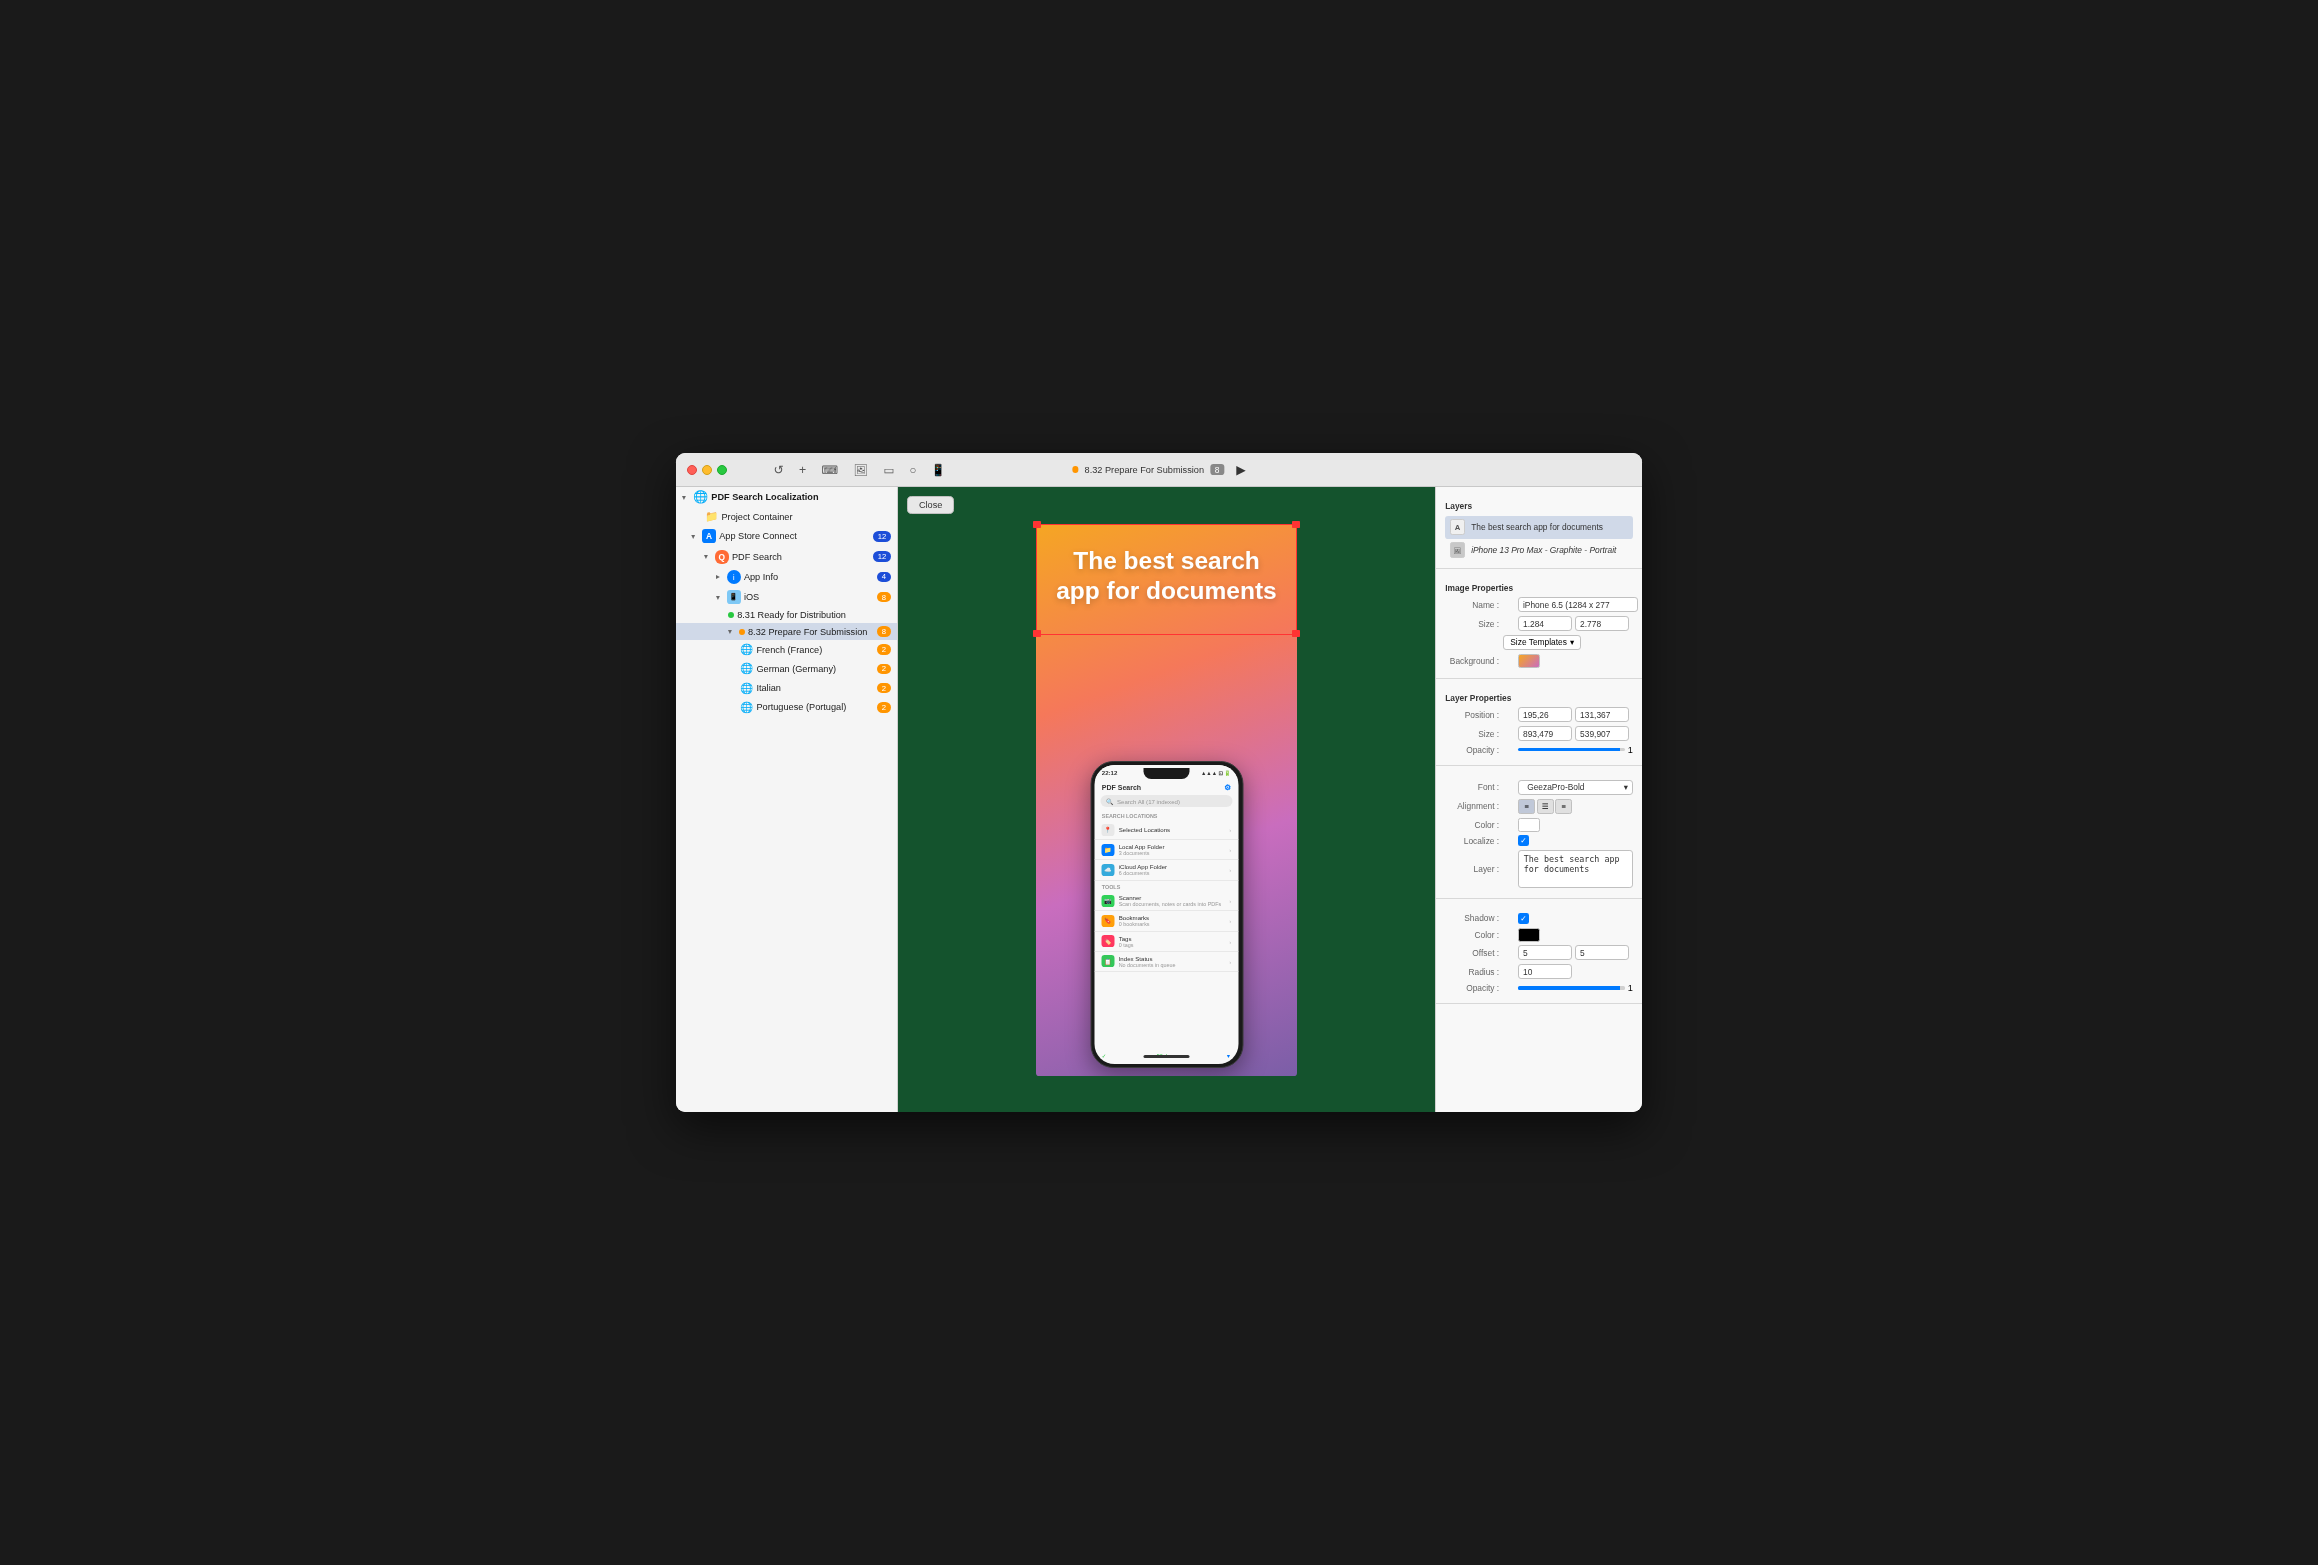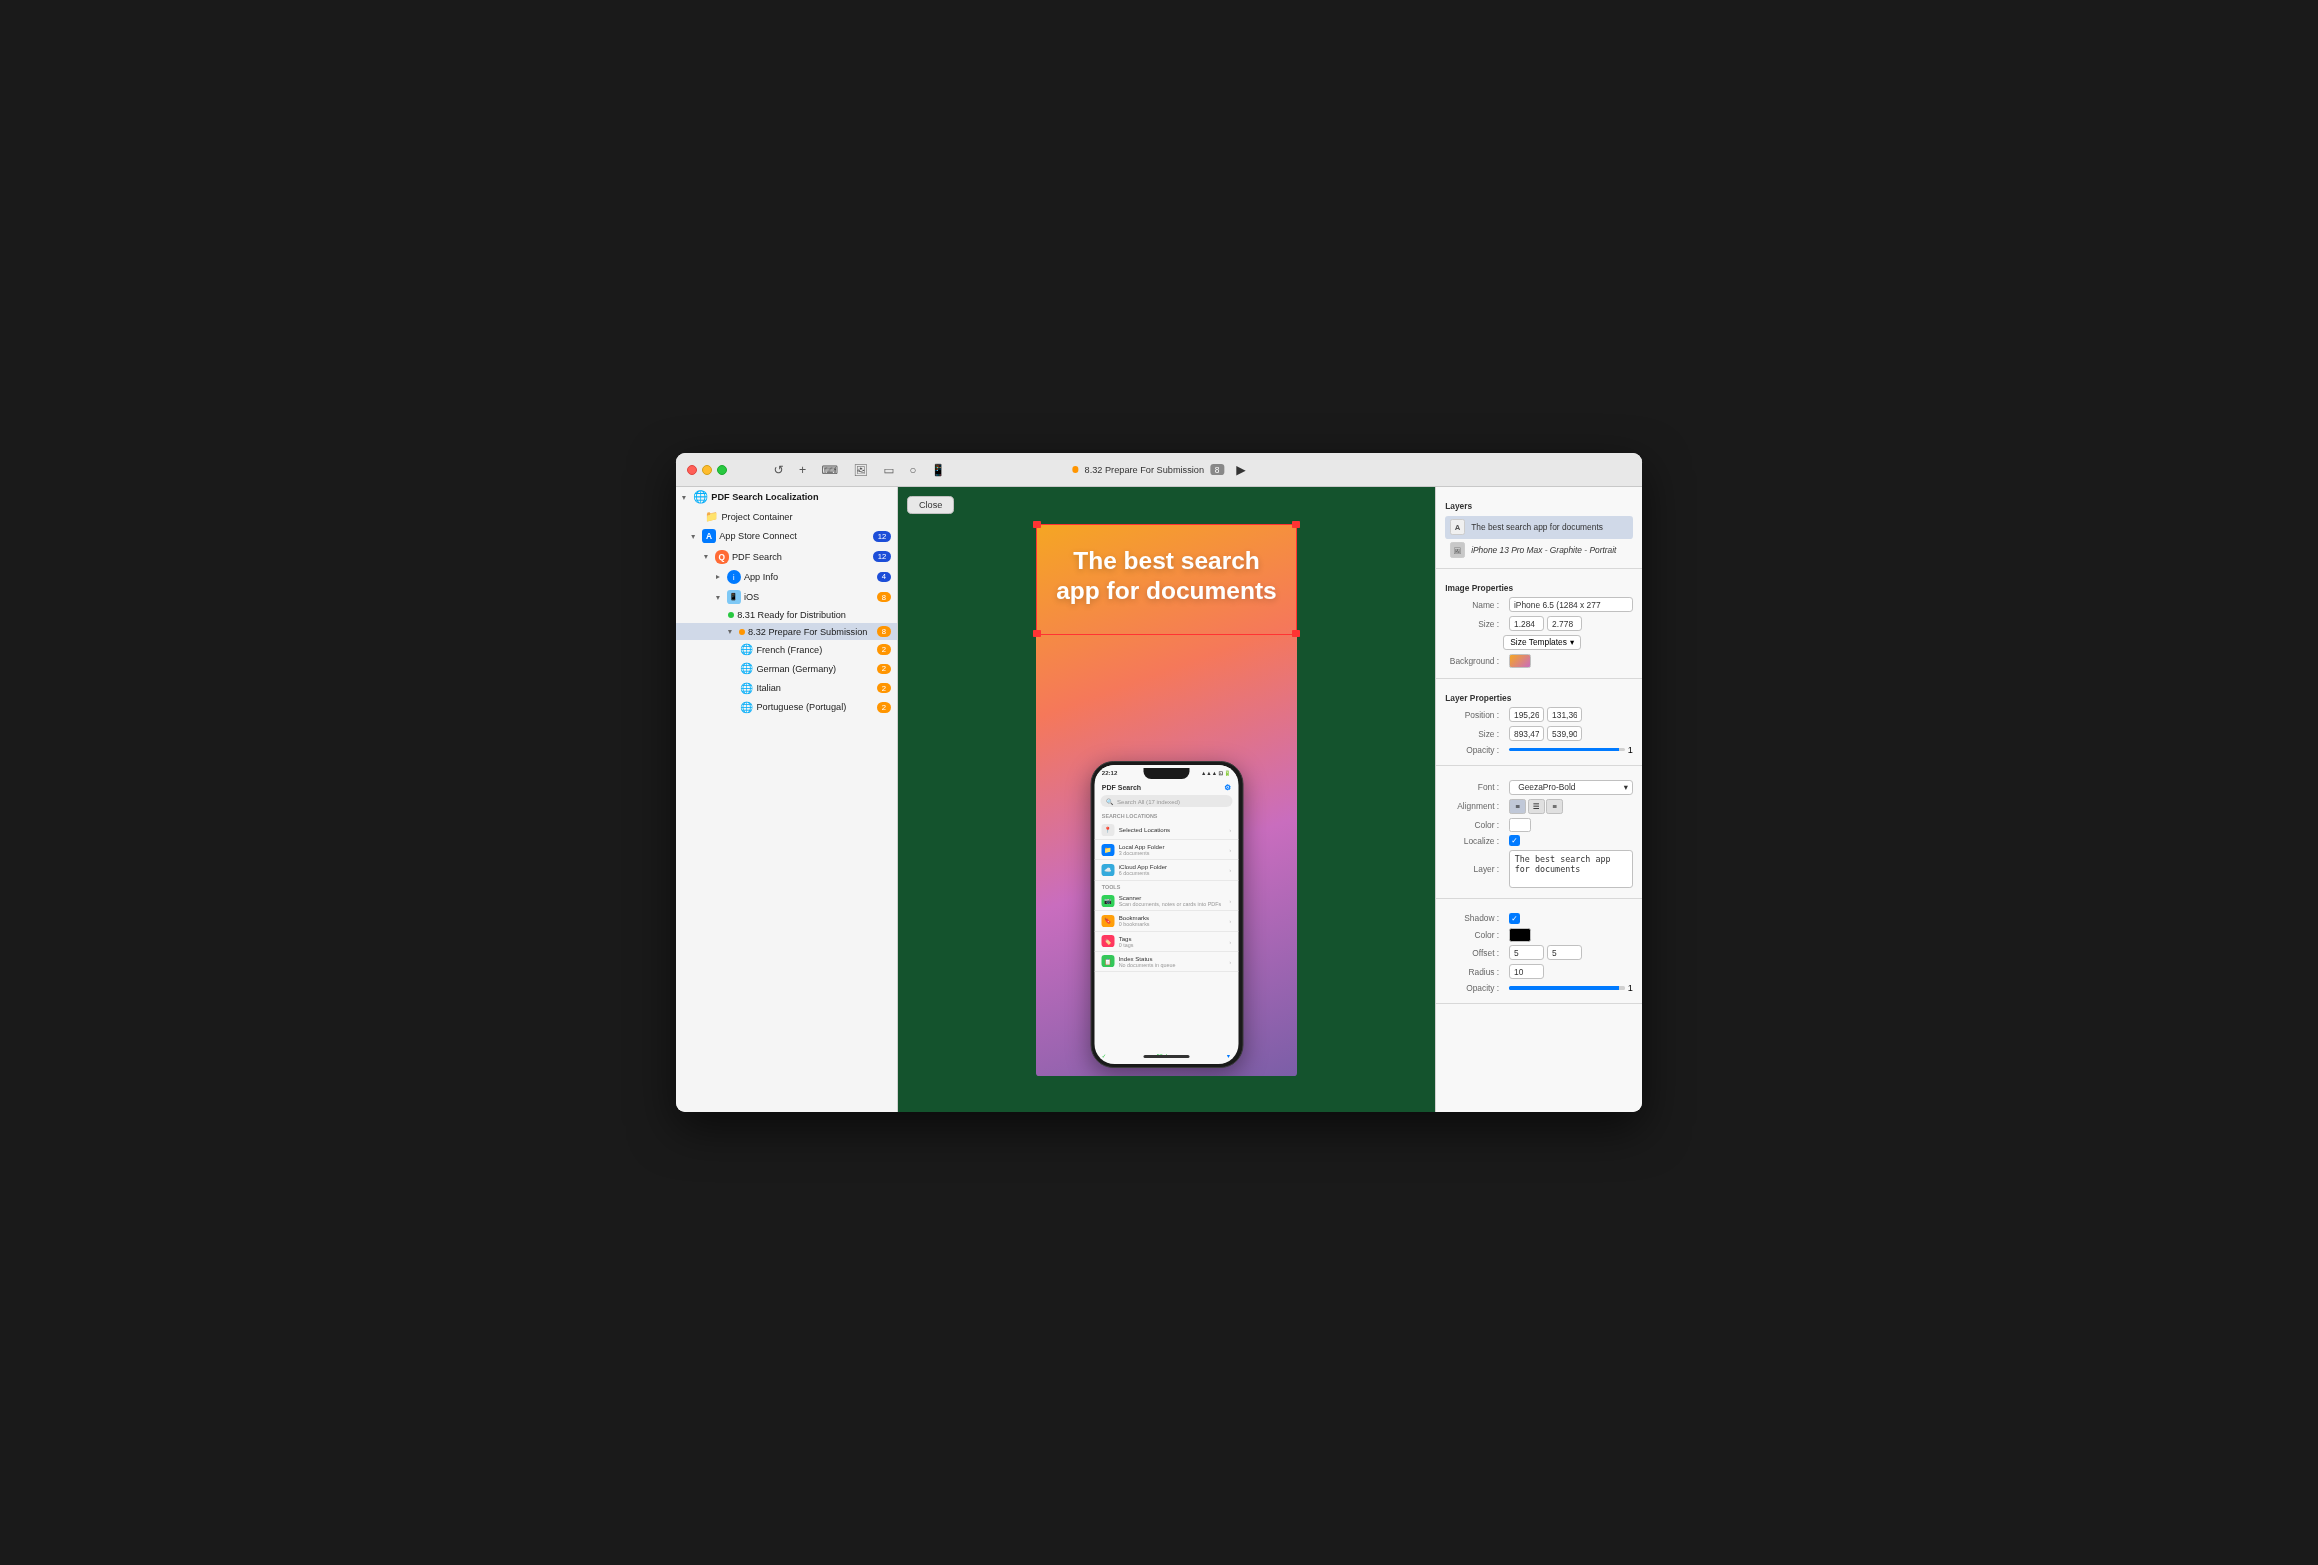--- a/index.html
+++ b/index.html
@@ -376,36 +376,36 @@
       display: flex;
       align-items: center;
       justify-content: center;
       font-size: 6.1px;
       flex-shrink: 0;
     }
     .prop-row {
       display: flex;
       align-items: center;
       margin-bottom: 3.8px;
-      gap: 10px;
+      gap: 19px;
     }
     .prop-label {
       text-align: right;
       color: #666;
       font-size: 8.4px;
       min-width: 54px;
     }
     .prop-input {
       background: white;
       border: 0.8px solid #c0c0c0;
       border-radius: 3.1px;
       padding: 1.5px 3.8px;
       font-size: 8.4px;
       color: #333;
-      width: 35px;
+      width: 54px;
     }
     .prop-input-full {
       background: white;
       border: 0.8px solid #c0c0c0;
       border-radius: 3.1px;
       padding: 1.5px 3.8px;
       font-size: 8.4px;
       color: #333;
       flex: 1;
     }

